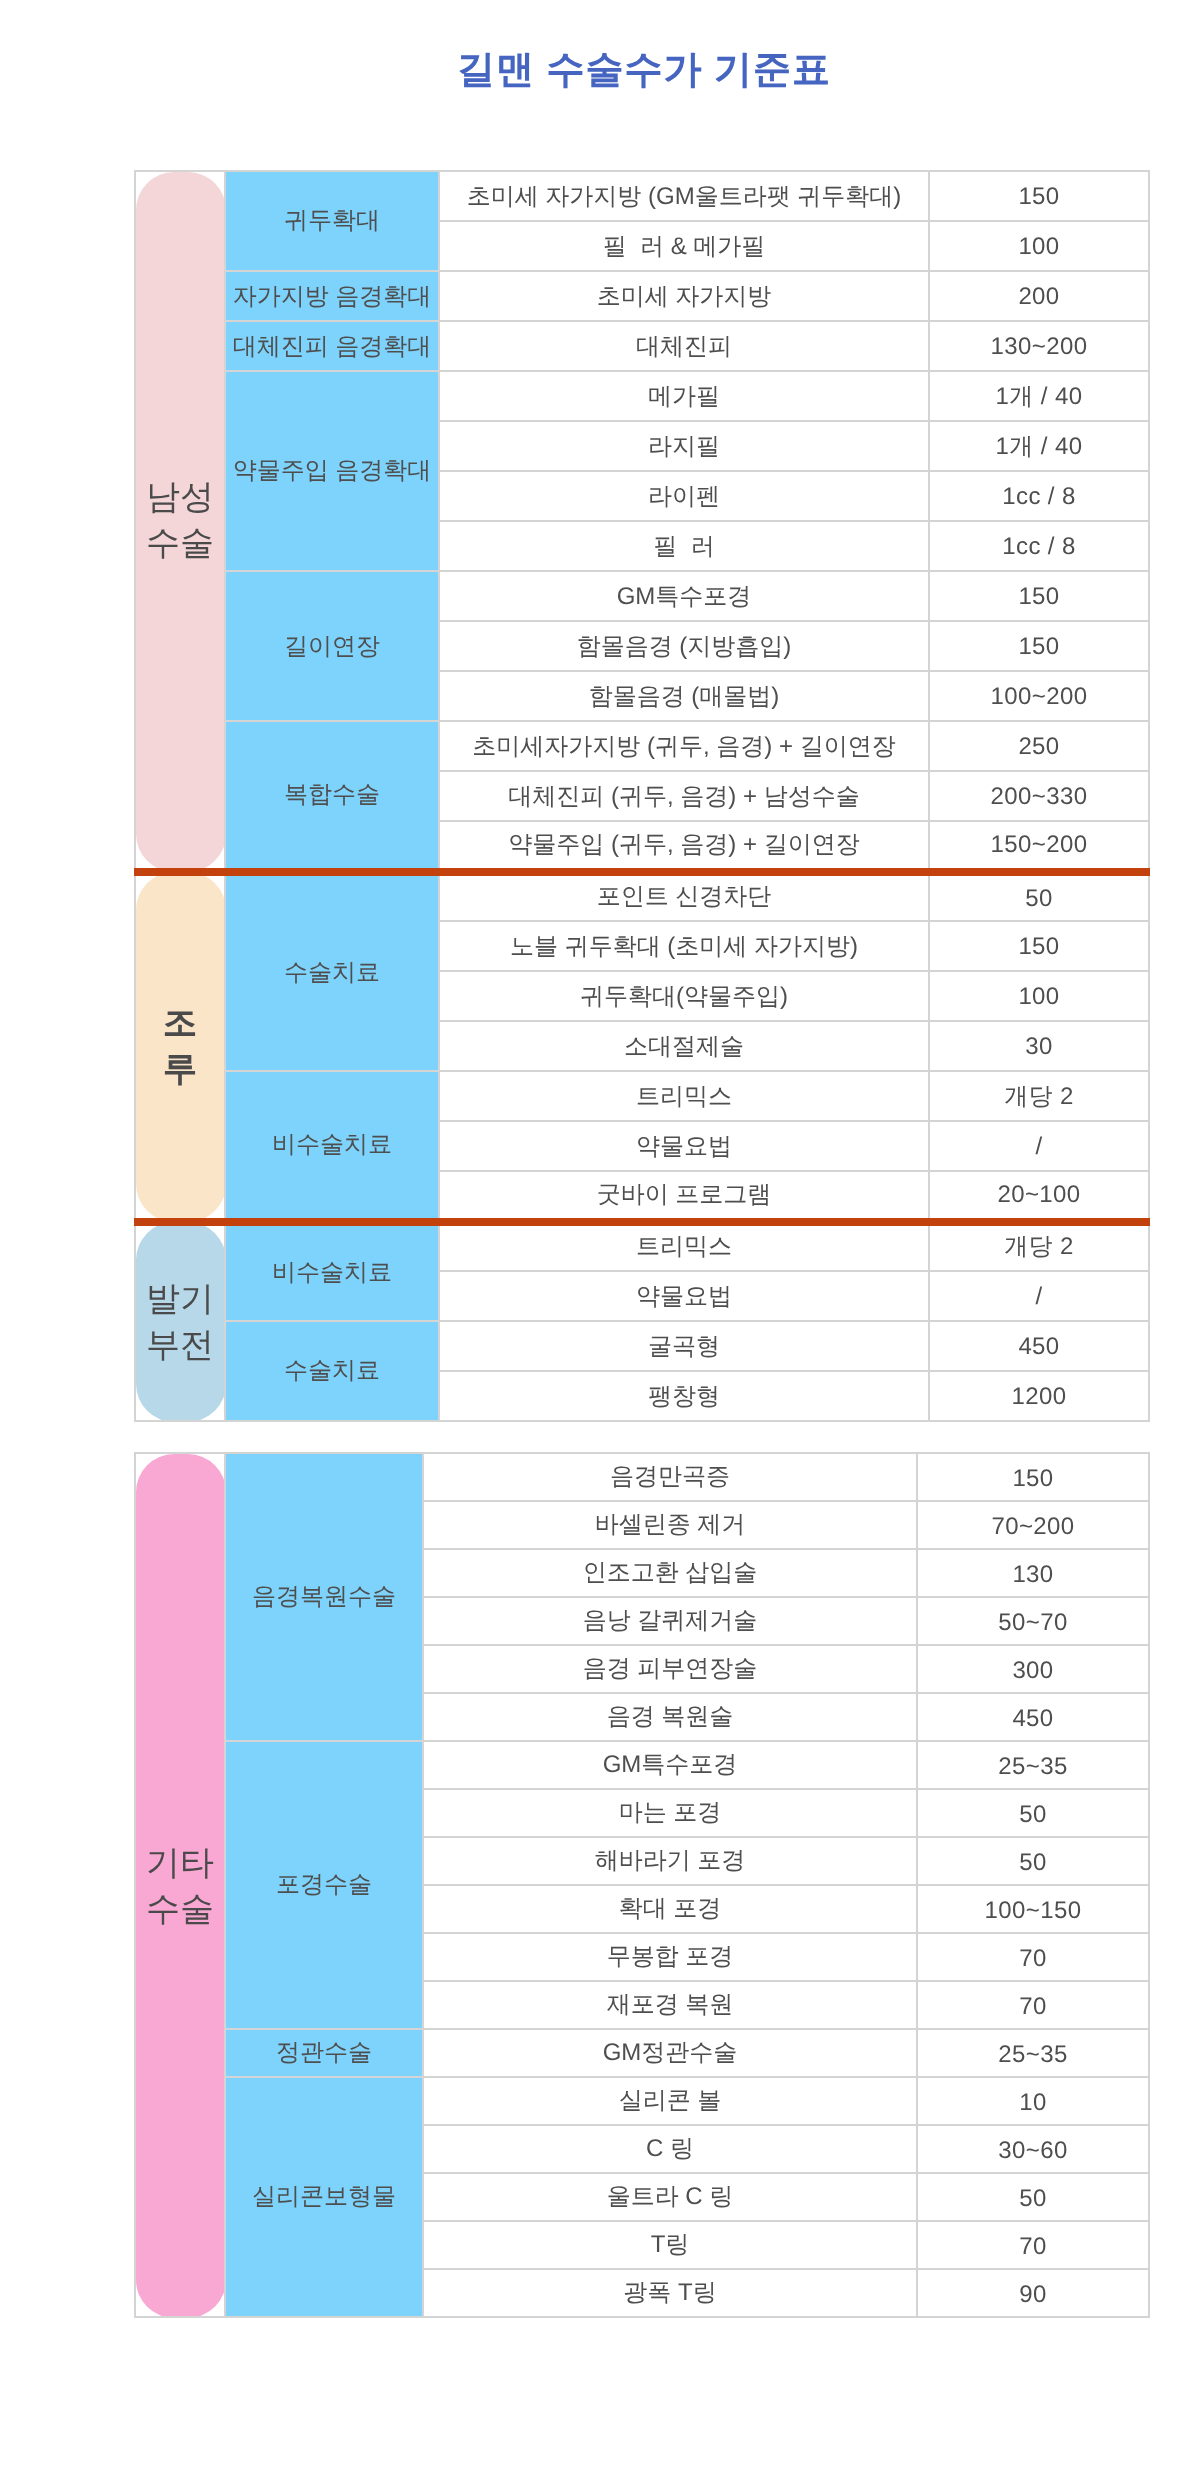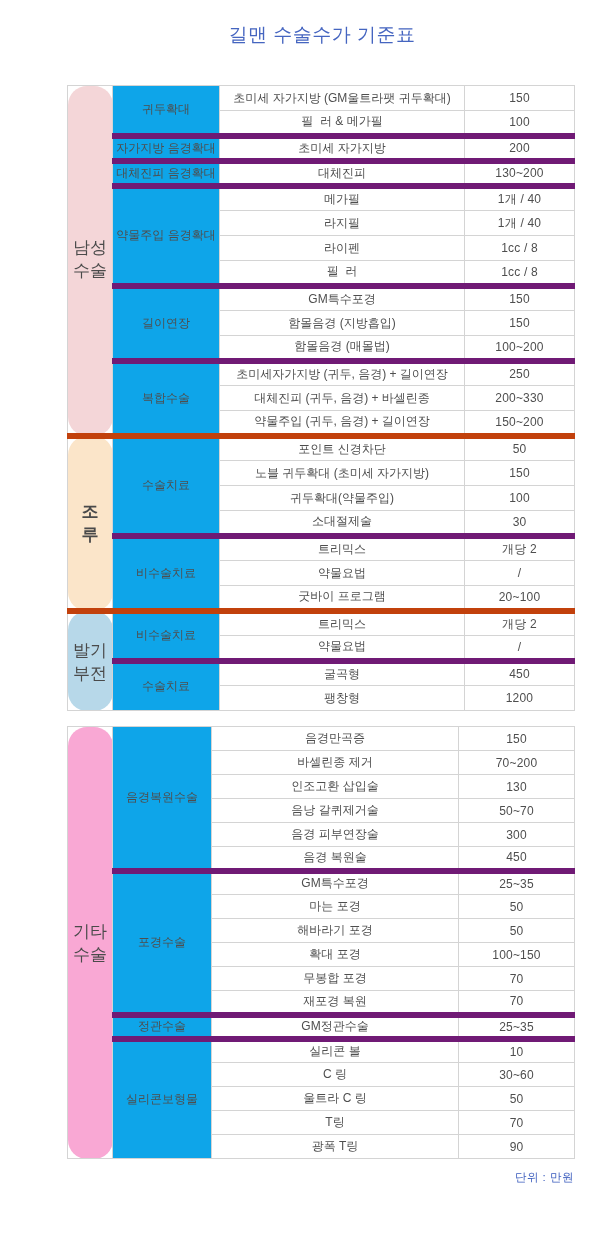--- a/index.html
+++ b/index.html
@@ -5,21 +5,21 @@
   * { margin: 0; padding: 0; box-sizing: border-box; }
   html, body {
     width: 600px;
     background: #ffffff;
     font-family: "Liberation Sans", "DejaVu Sans", sans-serif;
   }
   body { height: 1236px; padding-top: 22px; }
   .page-title {
     text-align: center;
     font-size: 19px;
-    font-weight: normal;
+    font-weight: bold;
     color: #4565c0;
     letter-spacing: 0.5px;
     padding-left: 44px;
   }
   table.price-table {
     border-collapse: collapse;
     table-layout: fixed;
     width: 507px;
     margin-left: 67px;
   }
@@ -30,24 +30,24 @@
     font-size: 12px;
     color: #4e4e4e;
     text-align: center;
     vertical-align: middle;
     white-space: pre-wrap;
     overflow: hidden;
     padding: 0 2px;
   }
   #table-1 td { height: 25px; }
   #table-2 td { height: 24px; text-align: center; }
-  tr.group-start td { border-top: 6px solid #701a75; }
-  tr.section-start td { border-top: 6px solid #c2410c; }
+  tr.group-start td { border-top: 1px solid #701a75; }
+  tr.section-start td { border-top: 4px solid #c2410c; }
   td.cat { font-size: 17px; color: #4a4a4a; border-radius: 19px; }
-  td.sub { background: #0ea5e9; }
+  td.sub { background: #7dd3fc; }
   td.price { letter-spacing: 0.2px; }
   .unit-note {
     width: 574px;
     text-align: right;
     margin-top: 11px;
     font-size: 11.5px;
     color: #3c5dbe;
     letter-spacing: 0.5px;
   }
 </style>
@@ -115,21 +115,21 @@
         <tr>
           <td class="proc">함몰음경 (매몰법)</td>
           <td class="price">100~200</td>
         </tr>
         <tr class="group-start">
           <td class="sub" rowspan="3">복합수술</td>
           <td class="proc">초미세자가지방 (귀두, 음경) + 길이연장</td>
           <td class="price">250</td>
         </tr>
         <tr>
-          <td class="proc">대체진피 (귀두, 음경) + 바셀린종</td>
+          <td class="proc">대체진피 (귀두, 음경) + 남성수술</td>
           <td class="price">200~330</td>
         </tr>
         <tr>
           <td class="proc">약물주입 (귀두, 음경) + 길이연장</td>
           <td class="price">150~200</td>
         </tr>
         <tr class="section-start">
           <td class="cat" rowspan="7" style="background: rgb(251, 229, 201); font-weight: bold;">조　루</td>
           <td class="sub" rowspan="4">수술치료</td>
           <td class="proc">포인트 신경차단</td>
@@ -263,15 +263,14 @@
           <td class="proc">T링</td>
           <td class="price">70</td>
         </tr>
         <tr>
           <td class="proc">광폭 T링</td>
           <td class="price">90</td>
         </tr>
       </tbody>
   </table>
 
-  <div class="unit-note">단위 : 만원</div>
 
 </div>
 
 </body></html>

